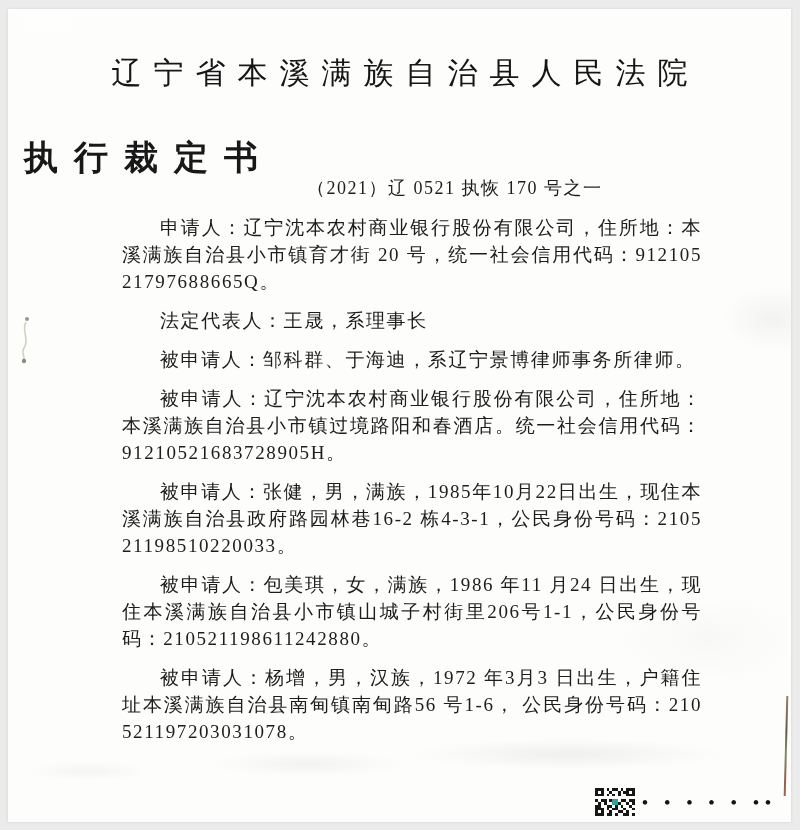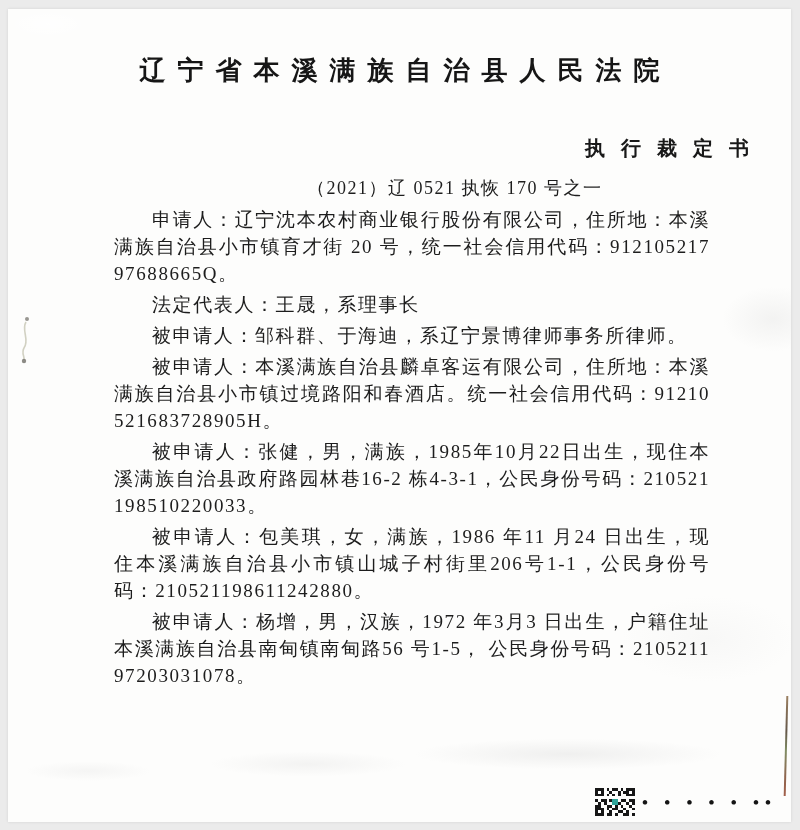--- a/index.html
+++ b/index.html
@@ -36,34 +36,34 @@
       radial-gradient(70px 45px at 765px 310px, rgba(205,205,205,0.22), transparent 72%),
       radial-gradient(120px 60px at 700px 630px, rgba(215,215,215,0.14), transparent 72%),
       radial-gradient(60px 20px at 40px 15px, rgba(255,255,255,0.8), transparent 70%);
   }
   .court-name {
     position: absolute;
     top: 44px;
     left: 0;
     right: 0;
     text-align: center;
-    font-size: 26px;
-    font-weight: bold;
+    font-size: 30px;
+    font-weight: normal;
     color: #161616;
     letter-spacing: 12px;
     text-indent: 12px;
     white-space: nowrap;
   }
   .doc-title {
     position: absolute;
     top: 126px;
     left: 0;
     right: 26px;
-    text-align: right;
-    font-size: 20px;
+    text-align: left;
+    font-size: 34px;
     font-weight: bold;
     color: #181818;
     letter-spacing: 16px;
     text-indent: 16px;
     white-space: nowrap;
   }
   .case-no {
     position: absolute;
     top: 167px;
     left: 299px;
@@ -79,21 +79,21 @@
     left: 102px;
     width: 604px;
     font-size: 19px;
     line-height: 27px;
     color: #1d1d1d;
     letter-spacing: 1.6px;
     text-align: justify;
     word-break: break-all;
   }
   .doc-body p {
-    margin: 4px;
+    margin: 12px;
     text-indent: 2em;
     font-family: Liberation Serif, serif;
   }
   .qr-stamp {
     position: absolute;
     left: 587px;
     top: 779px;
     width: 40px;
     height: 28px;
   }
@@ -135,24 +135,24 @@
     <div class="court-name">辽宁省本溪满族自治县人民法院</div>
 
     <div class="doc-title">执行裁定书</div>
 
     <div class="case-no">（2021）辽 0521 执恢 170 号之一</div>
 
     <div class="doc-body">
       <p>申请人：辽宁沈本农村商业银行股份有限公司，住所地：本溪满族自治县小市镇育才街 20 号，统一社会信用代码：91210521797688665Q。</p>
       <p>法定代表人：王晟，系理事长</p>
       <p>被申请人：邹科群、于海迪，系辽宁景博律师事务所律师。</p>
-      <p>被申请人：本溪满族自治县麟卓客运有限公司，住所地：本溪满族自治县小市镇过境路阳和春酒店。统一社会信用代码：91210521683728905H。</p>
+      <p>被申请人：辽宁沈本农村商业银行股份有限公司，住所地：本溪满族自治县小市镇过境路阳和春酒店。统一社会信用代码：91210521683728905H。</p>
       <p>被申请人：张健，男，满族，1985年10月22日出生，现住本溪满族自治县政府路园林巷16-2 栋4-3-1，公民身份号码：210521198510220033。</p>
       <p>被申请人：包美琪，女，满族，1986 年11 月24 日出生，现住本溪满族自治县小市镇山城子村街里206号1-1，公民身份号码：210521198611242880。</p>
-      <p>被申请人：杨增，男，汉族，1972 年3月3 日出生，户籍住址本溪满族自治县南甸镇南甸路56 号1-5， 公民身份号码：210521197203031078。</p>
+      <p>被申请人：杨增，男，汉族，1972 年3月3 日出生，户籍住址本溪满族自治县南甸镇南甸路56 号1-6， 公民身份号码：210521197203031078。</p>
     </div>
 
     <svg class="qr-stamp" viewBox="0 0 14 10" shape-rendering="crispEdges" aria-hidden="true">
       <g fill="#171717">
         <rect x="0" y="0" width="3" height="3"></rect>
         <rect x="11" y="0" width="3" height="3"></rect>
         <rect x="0" y="7" width="3" height="3"></rect>
         <rect x="4" y="0" width="1" height="1"></rect>
         <rect x="6" y="0" width="2" height="1"></rect>
         <rect x="9" y="0" width="1" height="1"></rect>

